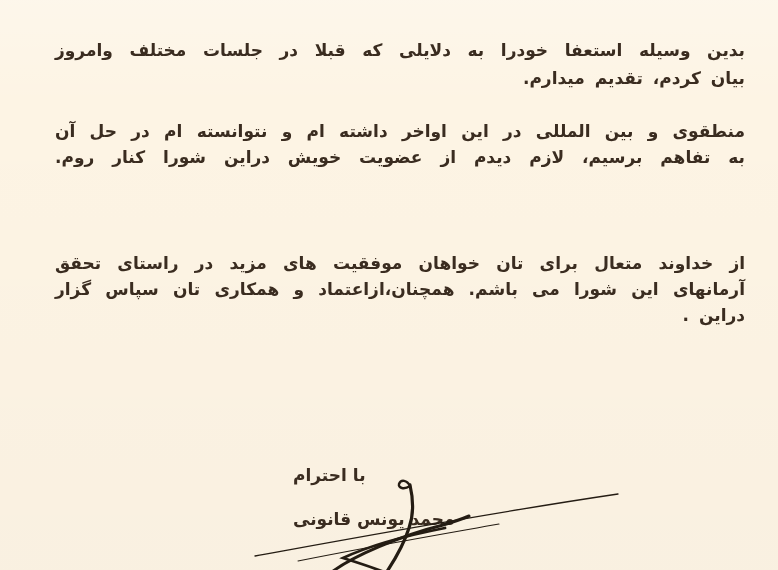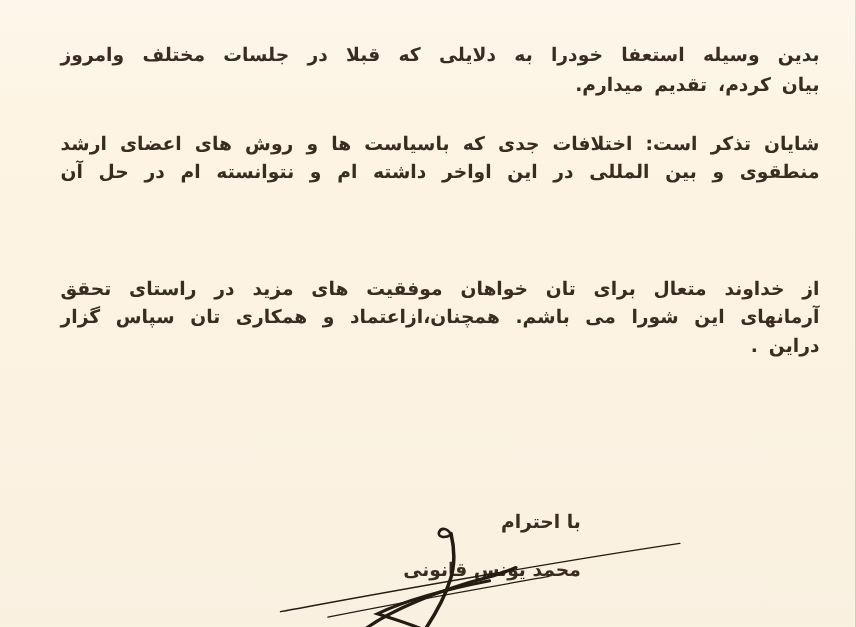--- a/index.html
+++ b/index.html
@@ -46,21 +46,21 @@
   }
   .para-opening{ top:12px; line-height:28px; }
   .para-body{ top:94px; }
   .para-closing{ top:226px; }
 
   .signoff{
     position:absolute;
     top:461px;
     left:293px;
     width:235px;
-    text-align:right;
+    text-align:left;
     font-size:17px;
     font-weight:bold;
     color:var(--ink);
     direction:rtl;
     line-height:29px;
   }
   .signoff .salutation{ letter-spacing:1px; }
   .signoff .name{ margin-top:15px; white-space:nowrap; }
 
   .signature-svg{
@@ -81,22 +81,22 @@
 <body>
 
 <div class="page">
 
   <div class="para para-opening">
     <div class="line">بدین وسیله  استعفا خودرا به دلایلی که قبلا در جلسات مختلف وامروز</div>
     <div class="line short">بیان کردم، تقدیم میدارم.</div>
   </div>
 
   <div class="para para-body">
-    <div class="line">شایان تذکر است: اختلافات جدی که باسیاست ها و روش های اعضای ارشد</div>
     <div class="line">منطقوی و بین المللی در این اواخر داشته ام و نتوانسته ام در حل آن</div>
+    <div class="line">به تفاهم برسیم، لازم دیدم از عضویت خویش دراین شورا کنار روم.</div>
   </div>
 
   <div class="para para-closing">
     <div class="line">از خداوند متعال برای تان خواهان موفقیت های مزید در راستای تحقق</div>
     <div class="line">آرمانهای این شورا می باشم. همچنان،ازاعتماد و همکاری تان سپاس گزار</div>
     <div class="line short">دراین .</div>
   </div>
 
   <div class="signoff">
     <div class="salutation">با احترام</div>

